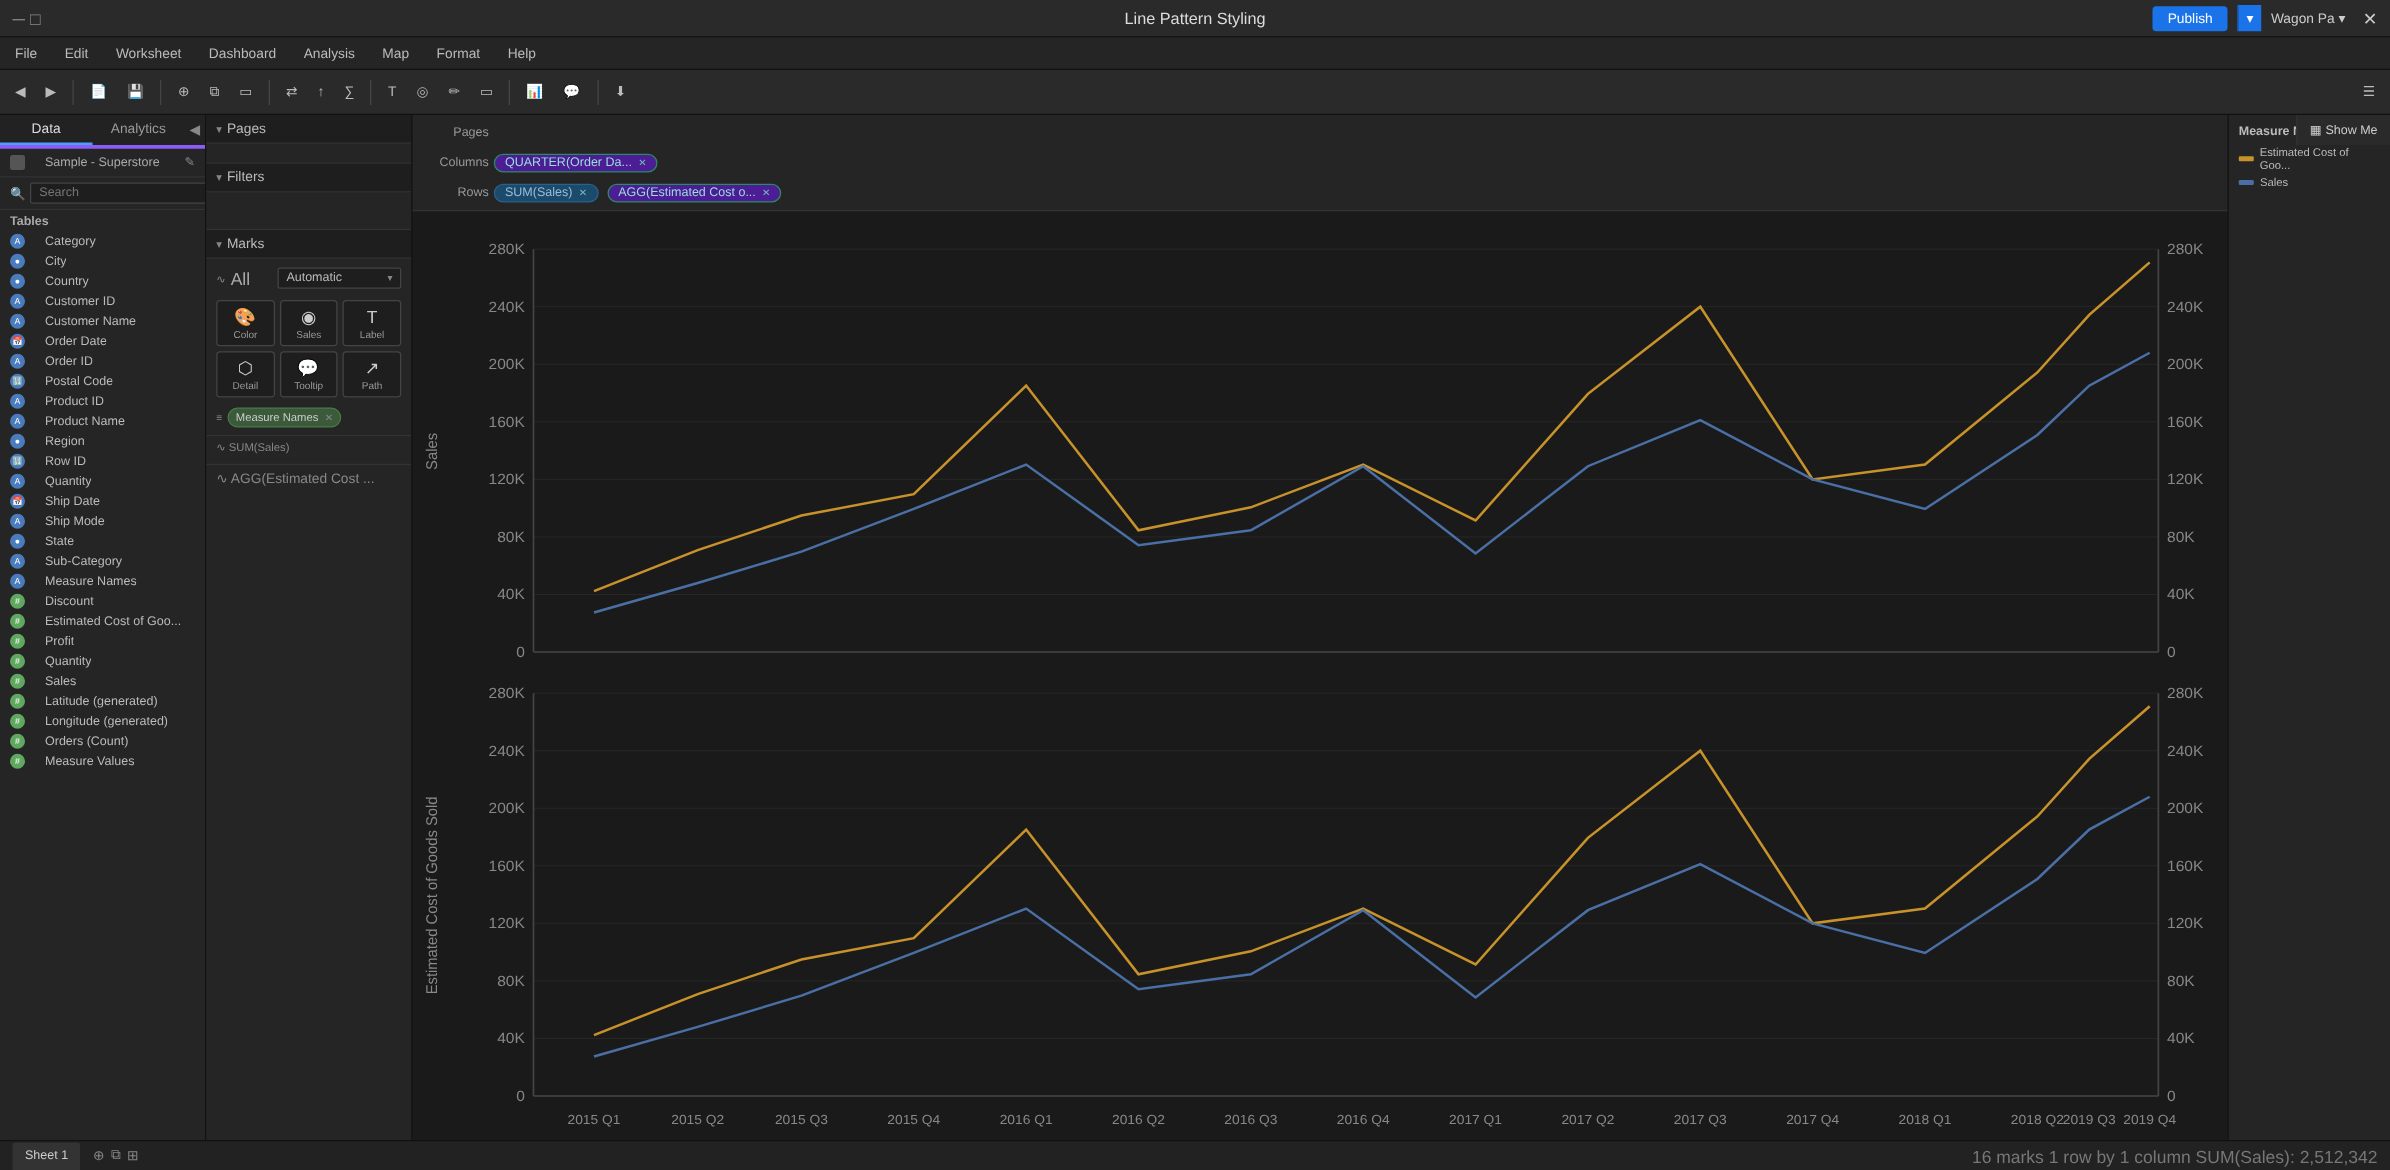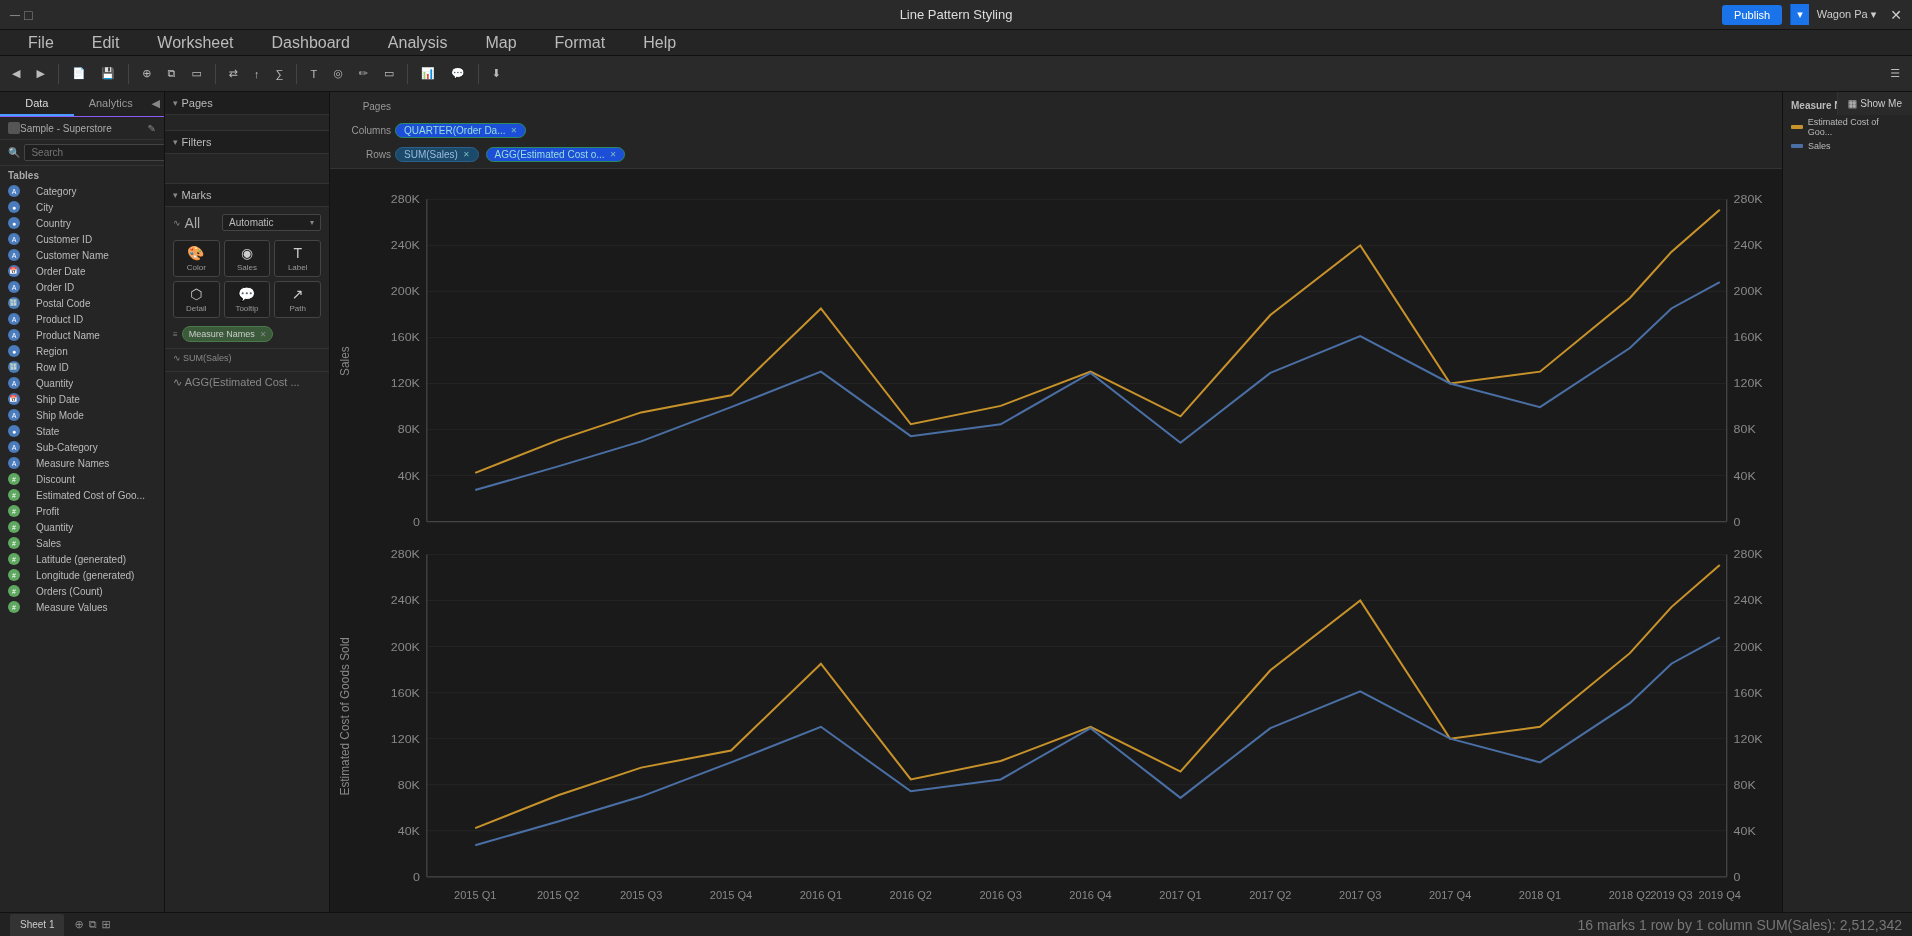--- a/index.html
+++ b/index.html
@@ -9,37 +9,37 @@
     #top-bar { background: #2a2a2a; height: 30px; display: flex; align-items: center; justify-content: space-between; padding: 0 10px; border-bottom: 1px solid #111; }
     #top-bar-title { color: #ddd; font-size: 13px; font-weight: 500; position: absolute; left: 50%; transform: translateX(-50%); }
     #top-bar-right { display: flex; align-items: center; gap: 8px; margin-left: auto; }
     #publish-btn { background: #1a73e8; color: #fff; border: none; padding: 4px 12px; border-radius: 3px; cursor: pointer; font-size: 11px; }
     #publish-arrow { background: #1a73e8; color: #fff; border: none; border-left: 1px solid #1557b0; padding: 4px 6px; cursor: pointer; font-size: 11px; }
     #user-name { color: #ccc; font-size: 11px; }
     #close-btn { color: #ccc; cursor: pointer; font-size: 14px; margin-left: 6px; }
 
     
     #menu-bar { background: #252525; height: 26px; display: flex; align-items: center; padding: 0 8px; gap: 14px; border-bottom: 1px solid #111; }
-    .menu-item { color: #bbb; cursor: pointer; font-size: 16px; padding: 2px 4px; margin-left: 16px; }
+    .menu-item { color: #bbb; cursor: pointer; font-size: 11px; padding: 2px 4px; }
 
     
     #toolbar { background: #2a2a2a; height: 36px; display: flex; align-items: center; padding: 0 6px; gap: 4px; border-bottom: 1px solid #111; }
     .toolbar-btn { background: transparent; border: 1px solid transparent; color: #bbb; padding: 3px 5px; cursor: pointer; border-radius: 2px; font-size: 11px; display: flex; align-items: center; }
     .toolbar-sep { width: 1px; height: 20px; background: #444; margin: 0 3px; }
 
     
     #main { display: flex; height: calc(936px - 92px); }
 
     
     #left-panel { width: 165px; background: #252525; border-right: 1px solid #111; display: flex; flex-direction: column; overflow: hidden; }
-    #data-analytics-tabs { display: flex; background: #222; border-bottom: 1px solid #8b5cf6; }
+    #data-analytics-tabs { display: flex; background: #222; border-bottom: 3px solid #8b5cf6; }
     .data-tab { flex: 1; text-align: center; padding: 5px 0; cursor: pointer; font-size: 11px; color: #999; border-bottom: 2px solid transparent; }
     .data-tab.active { color: #ddd; border-bottom: 2px solid #4a9eff; }
     #data-tab-arrow { color: #888; padding: 5px 4px; cursor: pointer; }
-    #data-source-row { display: flex; align-items: center; gap: 0; padding: 5px 8px; border-bottom: 1px solid #333; }
+    #data-source-row { display: flex; align-items: center; gap: 16px; padding: 5px 8px; border-bottom: 1px solid #333; }
     #data-source-icon { width: 12px; height: 12px; background: #555; border-radius: 2px; flex-shrink: 0; }
     #data-source-name { color: #aaa; font-size: 10px; flex: 1; overflow: hidden; text-overflow: ellipsis; white-space: nowrap; }
     #data-source-edit { color: #888; cursor: pointer; font-size: 10px; }
     #search-box { padding: 4px 8px; display: flex; align-items: center; gap: 4px; border-bottom: 1px solid #333; }
     #search-input { background: #1e1e1e; border: 1px solid #444; color: #ccc; padding: 2px 6px; font-size: 10px; flex: 1; border-radius: 2px; }
     .search-icon { color: #888; font-size: 10px; }
     .section-header { color: #aaa; font-size: 10px; font-weight: bold; padding: 4px 8px 2px; }
     .data-field { display: flex; align-items: center; gap: 16px; padding: 2px 8px; cursor: pointer; }
     .field-type-icon { width: 12px; height: 12px; border-radius: 50%; flex-shrink: 0; display: flex; align-items: center; justify-content: center; font-size: 7px; color: #fff; }
     .field-type-dim { background: #4a7bbc; }
@@ -69,21 +69,21 @@
     .marks-pill-row { display: flex; align-items: center; gap: 4px; padding: 2px 8px; }
     .marks-field-pill { display: flex; align-items: center; gap: 3px; background: #3a5a3a; border: 1px solid #4a7a4a; padding: 2px 6px; border-radius: 10px; cursor: pointer; }
     .marks-field-pill .pill-label { font-size: 9px; color: #ccc; }
     .marks-field-pill .pill-x { font-size: 8px; color: #888; margin-left: 2px; }
 
     
     #canvas-area { flex: 1; background: #1a1a1a; display: flex; flex-direction: column; overflow: hidden; position: relative; }
     #shelf-area { background: #252525; border-bottom: 1px solid #333; padding: 2px 6px; }
     .shelf-row { display: flex; align-items: center; height: 24px; gap: 4px; }
     .shelf-name { color: #999; font-size: 10px; width: 55px; text-align: right; flex-shrink: 0; }
-    .shelf-pill { display: inline-flex; align-items: center; gap: 3px; background: #1d4ed8; border: 1px solid #2a8a60; padding: 1px 8px; border-radius: 10px; cursor: pointer; font-size: 10px; color: #9dd; margin-right: 3px; }
+    .shelf-pill { display: inline-flex; align-items: center; gap: 3px; background: #4c1d95; border: 1px solid #2a8a60; padding: 1px 8px; border-radius: 10px; cursor: pointer; font-size: 10px; color: #9dd; margin-right: 3px; }
     .shelf-pill.blue { background: #1b4a6b; border-color: #2a608a; color: #9bd; }
     .shelf-pill .pill-x { font-size: 8px; color: #7bb; margin-left: 2px; }
 
     
     #chart-container { flex: 1; position: relative; margin-top: 4px; overflow: hidden; }
     #chart-svg { width: 100%; height: 100%; }
 
     
     #right-panel { width: 130px; background: #252525; border-left: 1px solid #111; display: flex; flex-direction: column; padding: 8px; }
     .legend-title { color: #bbb; font-size: 10px; font-weight: bold; margin-bottom: 6px; }

